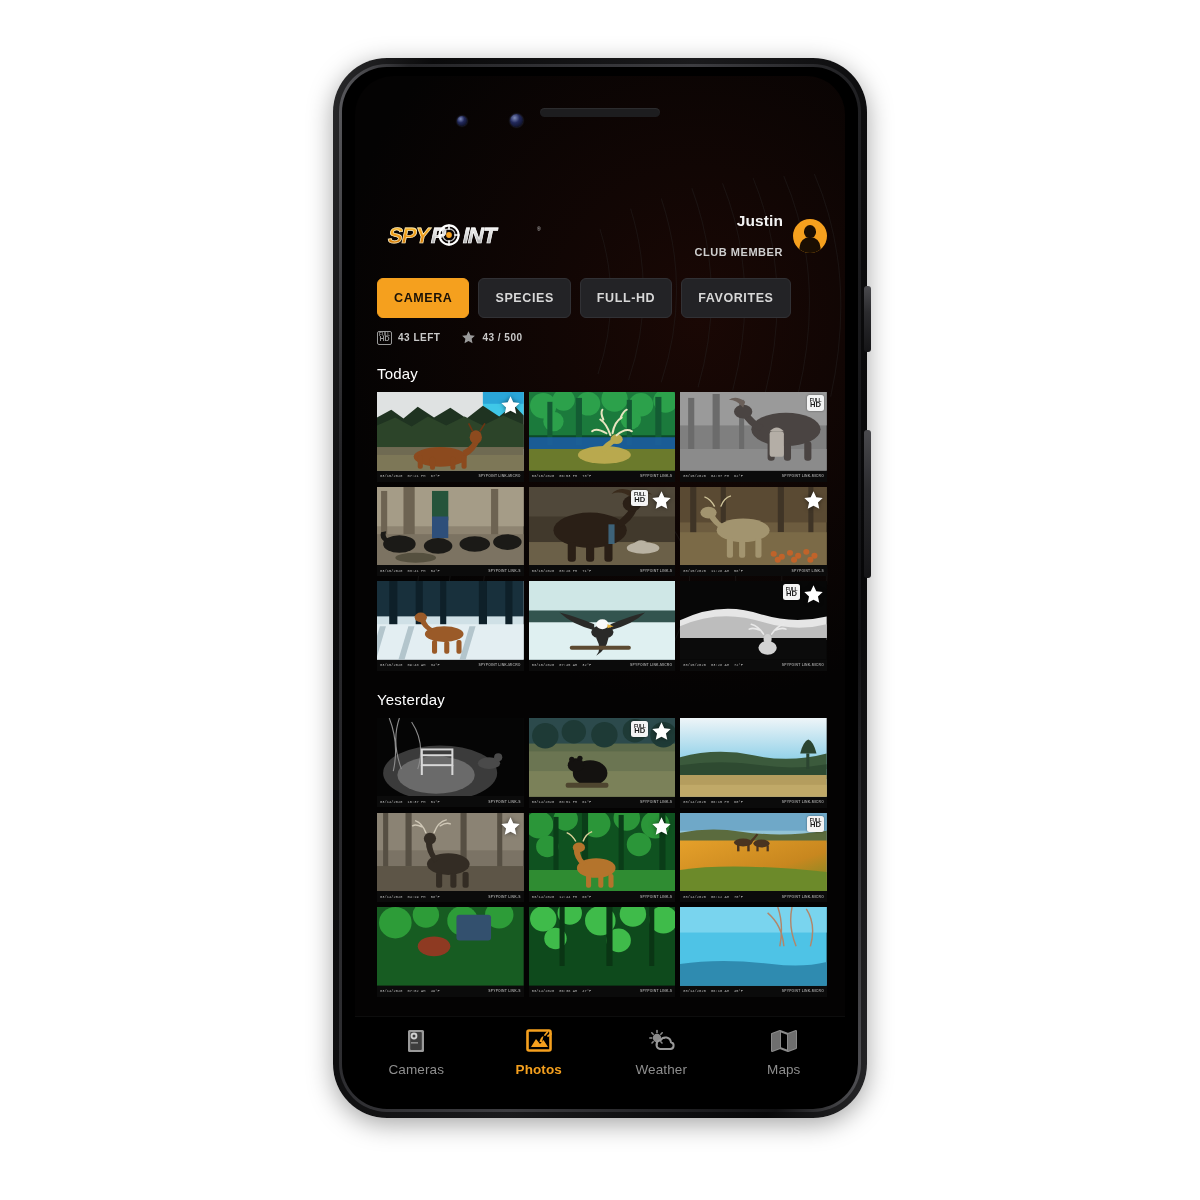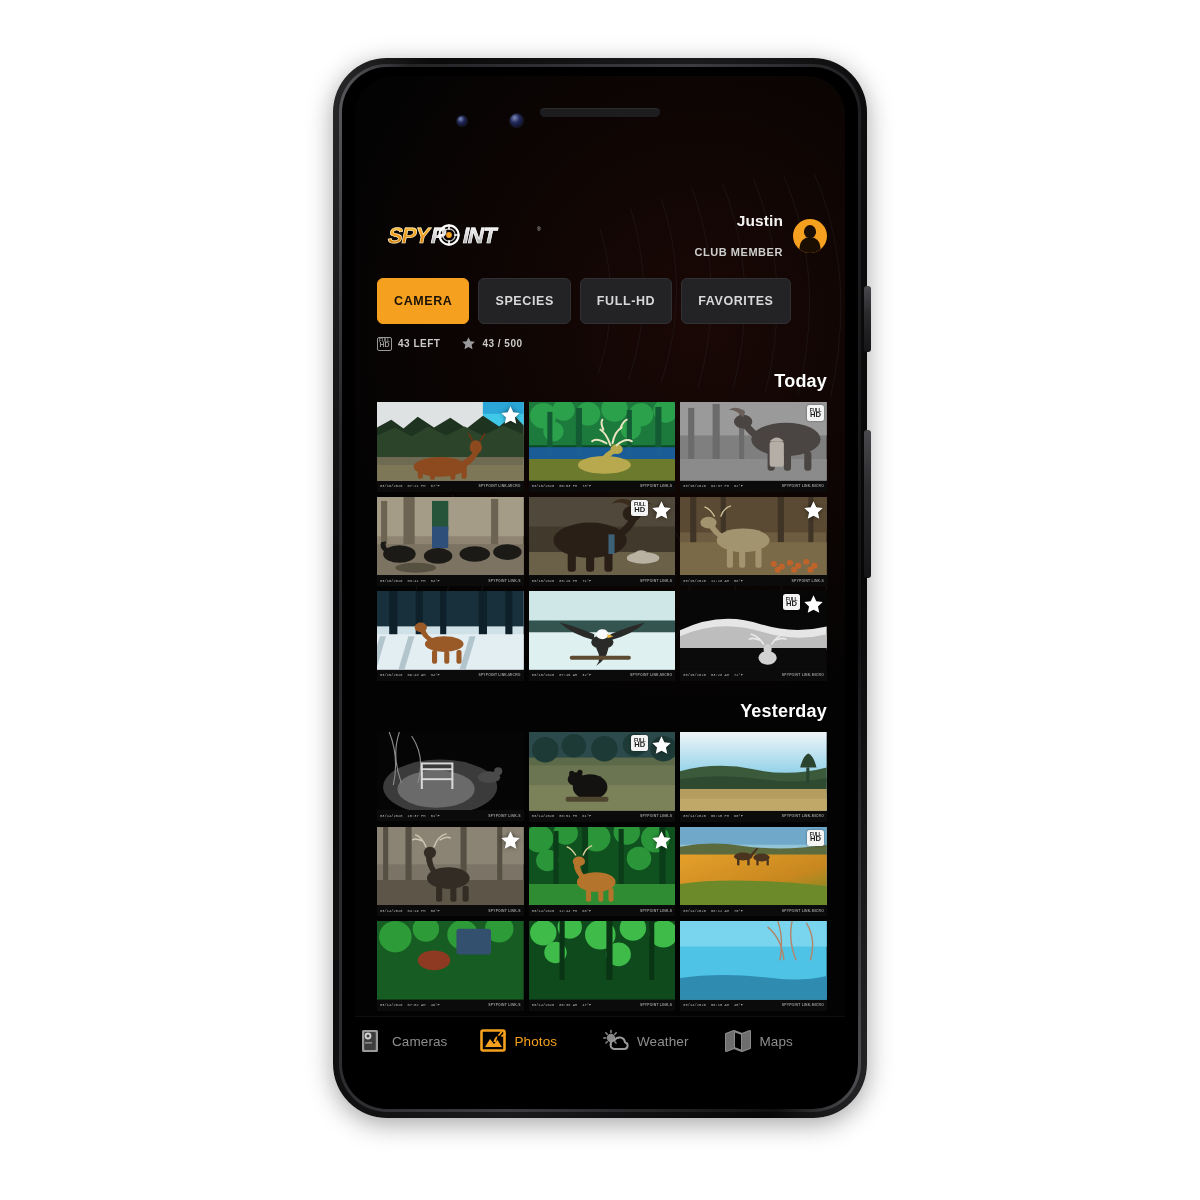--- a/index.html
+++ b/index.html
@@ -123,21 +123,21 @@
   }
 
   
   .filters {
     flex: 0 0 auto;
     display: flex; gap: 9px;
     padding: 10px 18px 0 22px;
     position: relative; z-index: 3;
   }
   .chip {
-    height: 46px; padding: 0 16px;
+    height: 40px; padding: 0 16px;
     display: flex; align-items: center; justify-content: center;
     border-radius: 6px;
     background: #232326;
     color: #d8d8d8;
     font-size: 12.5px; font-weight: 700; letter-spacing: .6px;
     white-space: nowrap;
     border: 1px solid #313135;
   }
   .chip.active {
     background: #F5A01E; color: #1a1207;
@@ -169,24 +169,23 @@
 
   
   .feed {
     flex: 1 1 auto;
     overflow: hidden;
     padding: 0 18px 0 22px;
     position: relative; z-index: 2;
   }
   .section-title {
     color: #ffffff;
-    font-size: 18px; font-weight: 700;
+    font-size: 15px; font-weight: 400;
     letter-spacing: .2px;
     margin: 20px 0 10px 0;
-    text-align: right;
   }
   .grid {
     display: grid;
     grid-template-columns: repeat(3, 1fr);
     gap: 5px;
   }
   .thumb {
     position: relative;
     aspect-ratio: 144 / 88;
     background: #090909;
@@ -233,27 +232,27 @@
     flex: 0 0 auto;
     height: 84px;
     background: #000;
     display: flex; align-items: flex-start; justify-content: space-around;
     padding-top: 10px;
     position: relative; z-index: 5;
     border-top: 1px solid #0d0d0d;
   }
   .nav-item {
     width: 25%;
-    display: flex; flex-direction: row; align-items: center; gap: 7px;
+    display: flex; flex-direction: column; align-items: center; gap: 7px;
   }
   .nav-icon { width: 30px; height: 28px; display: flex; align-items: center; justify-content: center; }
   .nav-label {
     font-size: 13.5px; color: #8e8e8e; letter-spacing: .1px;
   }
-  .nav-item.active .nav-label { color: #F5A01E; }
+  .nav-item.active .nav-label { color: #F5A01E; font-weight: bold; }
 </style>
 </head>
 <body>
 
 <div id="stage">
   <div class="phone-outer">
     <div class="phone-rim">
       <div class="phone-rim2">
 
         <div class="phone-screen">

